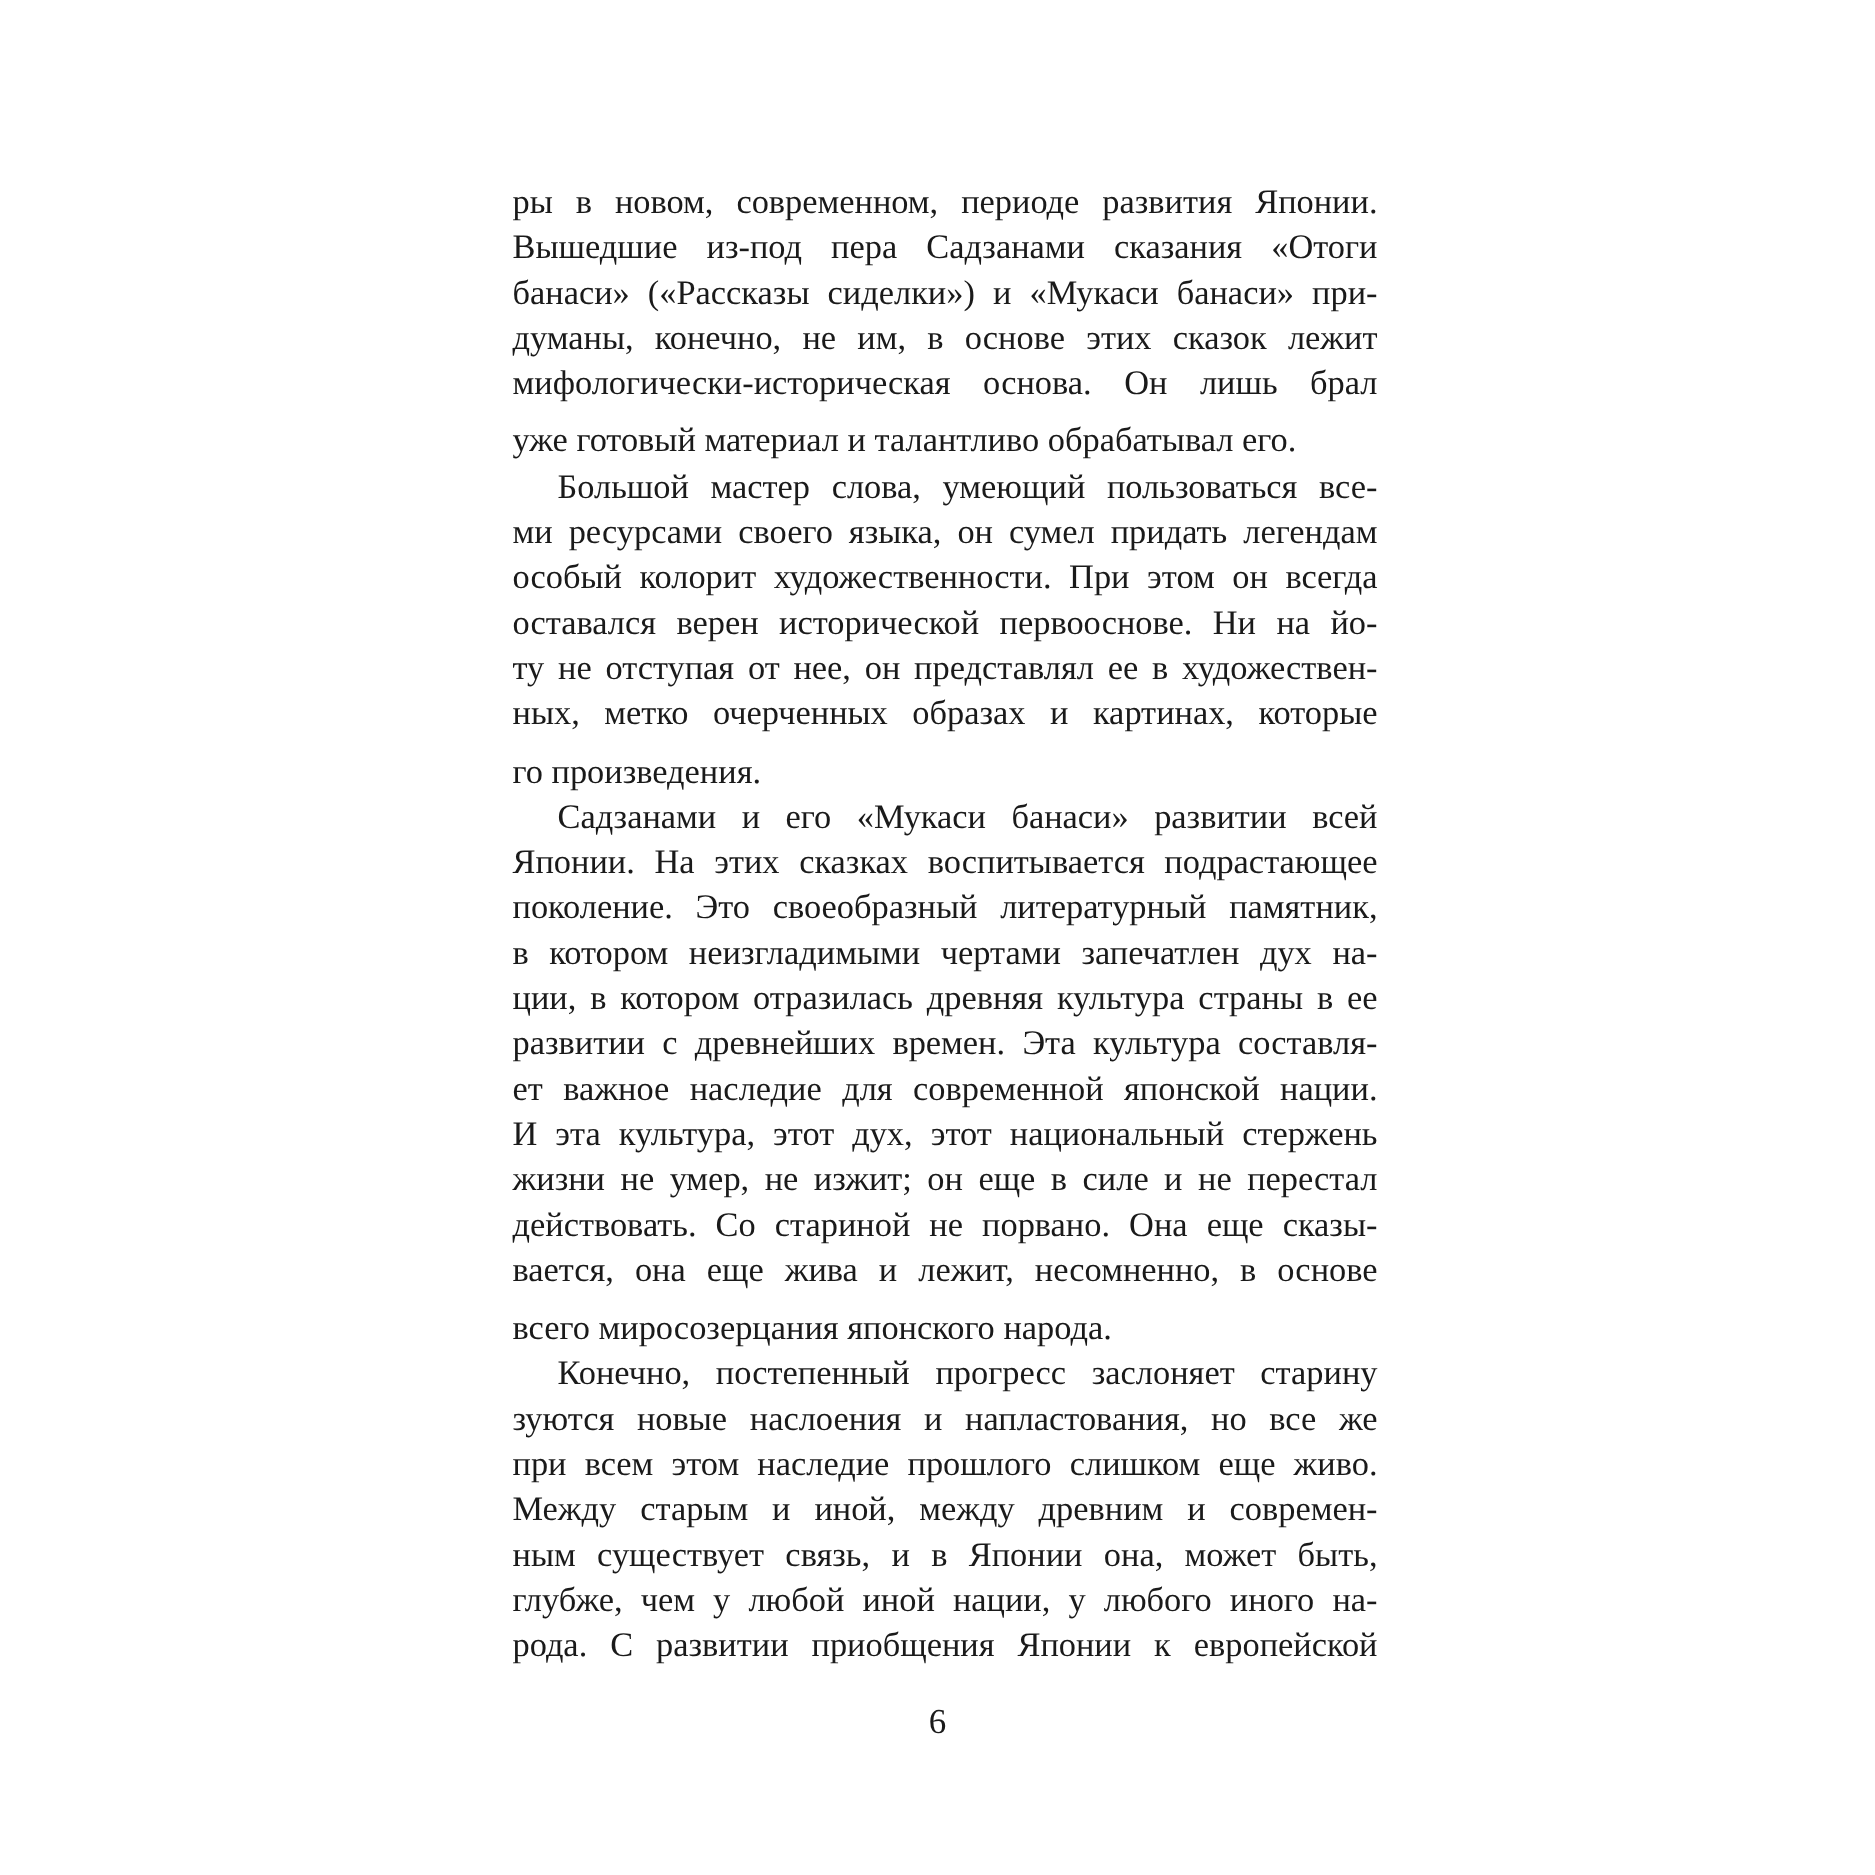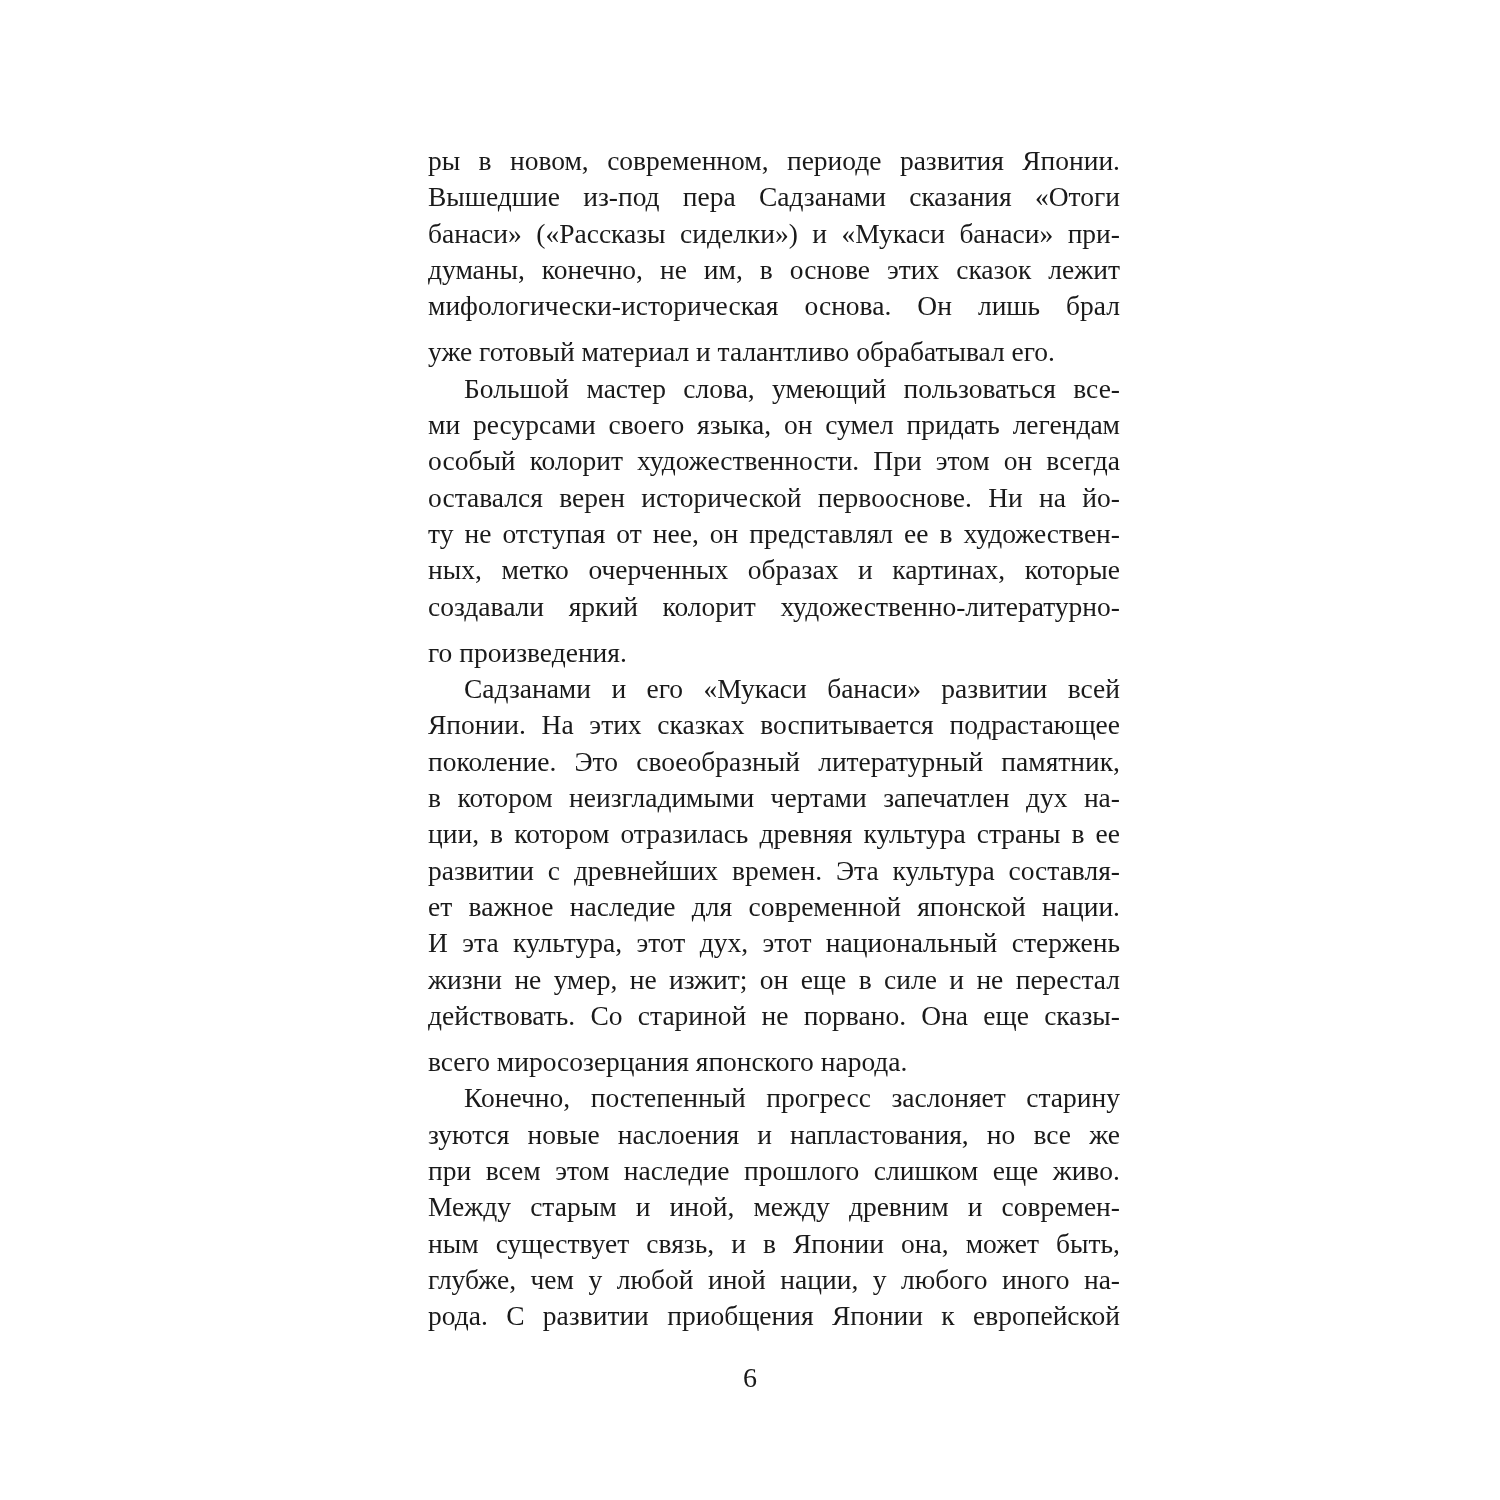--- a/index.html
+++ b/index.html
@@ -1,19 +1,19 @@
 <!DOCTYPE html>
 <html><head>
 <meta charset="utf-8">
 <style>
   html, body { margin: 0; padding: 0; background: #ffffff; }
   body { width: 1500px; height: 1500px; position: relative; overflow: hidden; }
   .page {
     position: absolute;
-    left: 428px;
+    left: 410px;
     top: 143px;
     width: 692px;
     font-family: "Liberation Serif", "DejaVu Serif", serif;
     font-size: 27.5px;
     line-height: 36.3px;
     color: #1a1a1a;
   }
   .line {
     display: block;
     white-space: nowrap;
@@ -47,35 +47,35 @@
     <span class="line last">уже готовый материал и талантливо обрабатывал его.</span>
   </div>
 
   <div>
     <span class="line indent">Большой мастер слова, умеющий пользоваться все-</span>
     <span class="line">ми ресурсами своего языка, он сумел придать легендам</span>
     <span class="line">особый колорит художественности. При этом он всегда</span>
     <span class="line">оставался верен исторической первооснове. Ни на йо-</span>
     <span class="line">ту не отступая от нее, он представлял ее в художествен-</span>
     <span class="line">ных, метко очерченных образах и картинах, которые</span>
-    <span class="line">создавали яркий колорит художественно-литературно-</span>
     <span class="line last">го произведения.</span>
   </div>
 
   <div>
     <span class="line indent">Садзанами и его «Мукаси банаси» развитии всей</span>
     <span class="line">Японии. На этих сказках воспитывается подрастающее</span>
     <span class="line">поколение. Это своеобразный литературный памятник,</span>
     <span class="line">в котором неизгладимыми чертами запечатлен дух на-</span>
     <span class="line">ции, в котором отразилась древняя культура страны в ее</span>
     <span class="line">развитии с древнейших времен. Эта культура составля-</span>
     <span class="line">ет важное наследие для современной японской нации.</span>
     <span class="line">И эта культура, этот дух, этот национальный стержень</span>
     <span class="line">жизни не умер, не изжит; он еще в силе и не перестал</span>
     <span class="line">действовать. Со стариной не порвано. Она еще сказы-</span>
+    <span class="line">вается, она еще жива и лежит, несомненно, в основе</span>
     <span class="line last">всего миросозерцания японского народа.</span>
   </div>
 
   <div>
     <span class="line indent">Конечно, постепенный прогресс заслоняет старину</span>
     <span class="line">зуются новые наслоения и напластования, но все же</span>
     <span class="line">при всем этом наследие прошлого слишком еще живо.</span>
     <span class="line">Между старым и иной, между древним и современ-</span>
     <span class="line">ным существует связь, и в Японии она, может быть,</span>
     <span class="line">глубже, чем у любой иной нации, у любого иного на-</span>

